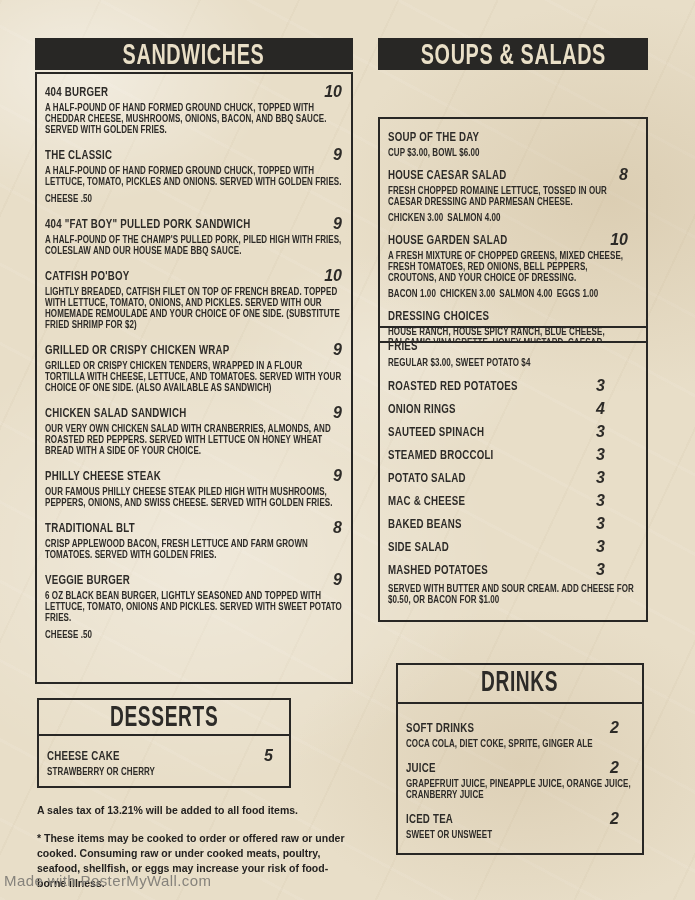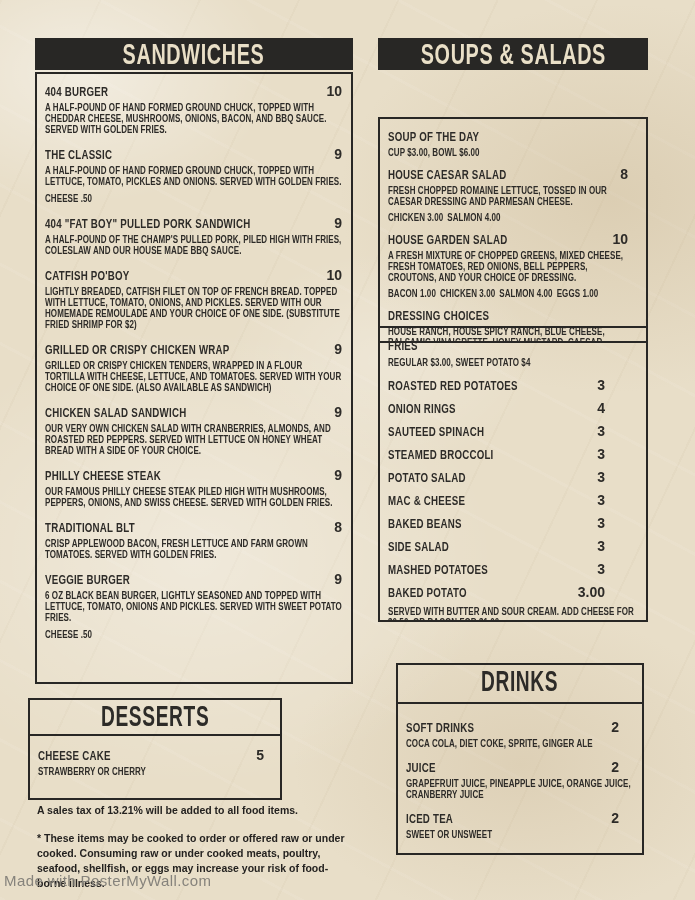--- a/index.html
+++ b/index.html
@@ -17,21 +17,21 @@
   }
   .sec{position:absolute;}
   .band{height:32px;background:#282725;display:flex;align-items:center;justify-content:center;}
   .band-title{color:#e9dfc7;font-size:30px;font-weight:bold;display:inline-block;
     transform:scaleX(0.66);white-space:nowrap;letter-spacing:1px;}
   .panel{border:2px solid #282725;margin-top:2px;padding:8px 8px 4px 8px;box-sizing:border-box;overflow:hidden;}
   .item{margin-bottom:10px;}
   .irow{position:relative;height:16px;margin-bottom:4px;}
   .iname{display:inline-block;transform:scaleX(0.72);transform-origin:left center;
     font-weight:bold;font-size:13.5px;white-space:nowrap;letter-spacing:0.3px;line-height:16px;}
-  .price{position:absolute;top:1px;right:1px;font-weight:bold;font-size:14px;}
+  .price{position:absolute;top:1px;right:1px;font-weight:bold;font-size:16px;font-style:italic;}
   .desc{font-size:10px;font-weight:bold;line-height:11px;width:125%;
     transform:scaleX(0.8);transform-origin:left top;letter-spacing:0.1px;}
   .extra{margin-top:6px;}
   .addons{margin-top:5px;}
   
   .soups-panel .item{margin-bottom:7px;}
   .soups-panel .price{right:10px;}
   
   .srow{position:relative;height:15px;margin-bottom:8px;}
   .sides-panel .price{right:33px;}
@@ -151,27 +151,26 @@
       <div class="srow"><span class="iname">ROASTED RED POTATOES</span><span class="price">3</span></div>
       <div class="srow"><span class="iname">ONION RINGS</span><span class="price">4</span></div>
       <div class="srow"><span class="iname">SAUTEED SPINACH</span><span class="price">3</span></div>
       <div class="srow"><span class="iname">STEAMED BROCCOLI</span><span class="price">3</span></div>
       <div class="srow"><span class="iname">POTATO SALAD</span><span class="price">3</span></div>
       <div class="srow"><span class="iname">MAC &amp; CHEESE</span><span class="price">3</span></div>
       <div class="srow"><span class="iname">BAKED BEANS</span><span class="price">3</span></div>
       <div class="srow"><span class="iname">SIDE SALAD</span><span class="price">3</span></div>
       <div class="srow"><span class="iname">MASHED POTATOES</span><span class="price">3</span></div>
 
-      <div class="srow"><span class="iname">BAKED POTATO</span><span class="price">3.00</span></div>
       <div class="desc">SERVED WITH BUTTER AND SOUR CREAM. ADD CHEESE FOR $0.50, OR BACON FOR $1.00</div>
 
     </div>
   </div>
 
-  <div class="outbox" style="left:28px;top:698px;width:254px;height:102px;">
+  <div class="outbox" style="left:37px;top:698px;width:254px;height:90px;">
     <div class="outbox-head" style="height:34px;">
       <span class="outbox-title">DESSERTS</span>
     </div>
     <div class="outbox-body desserts-body">
       <div class="irow"><span class="iname">CHEESE CAKE</span><span class="price">5</span></div>
       <div class="desc">STRAWBERRY OR CHERRY</div>
     </div>
   </div>
 
   <div class="outbox" style="left:396px;top:663px;width:248px;height:192px;">

